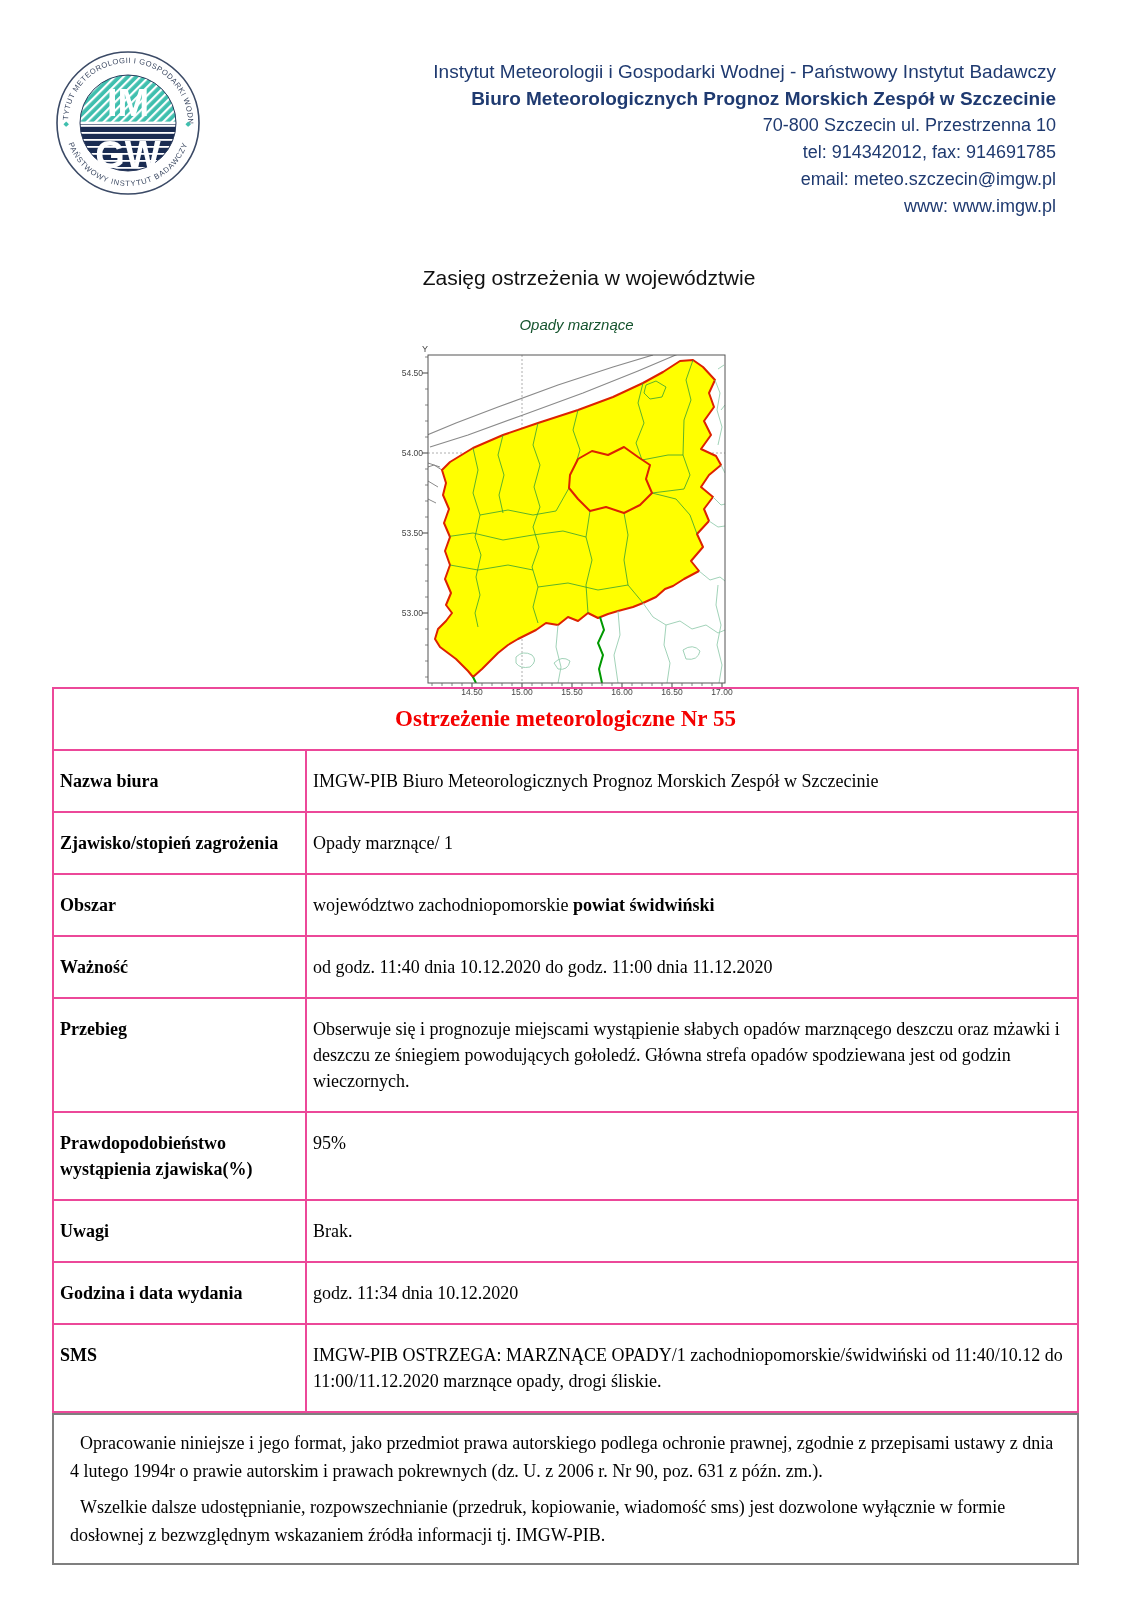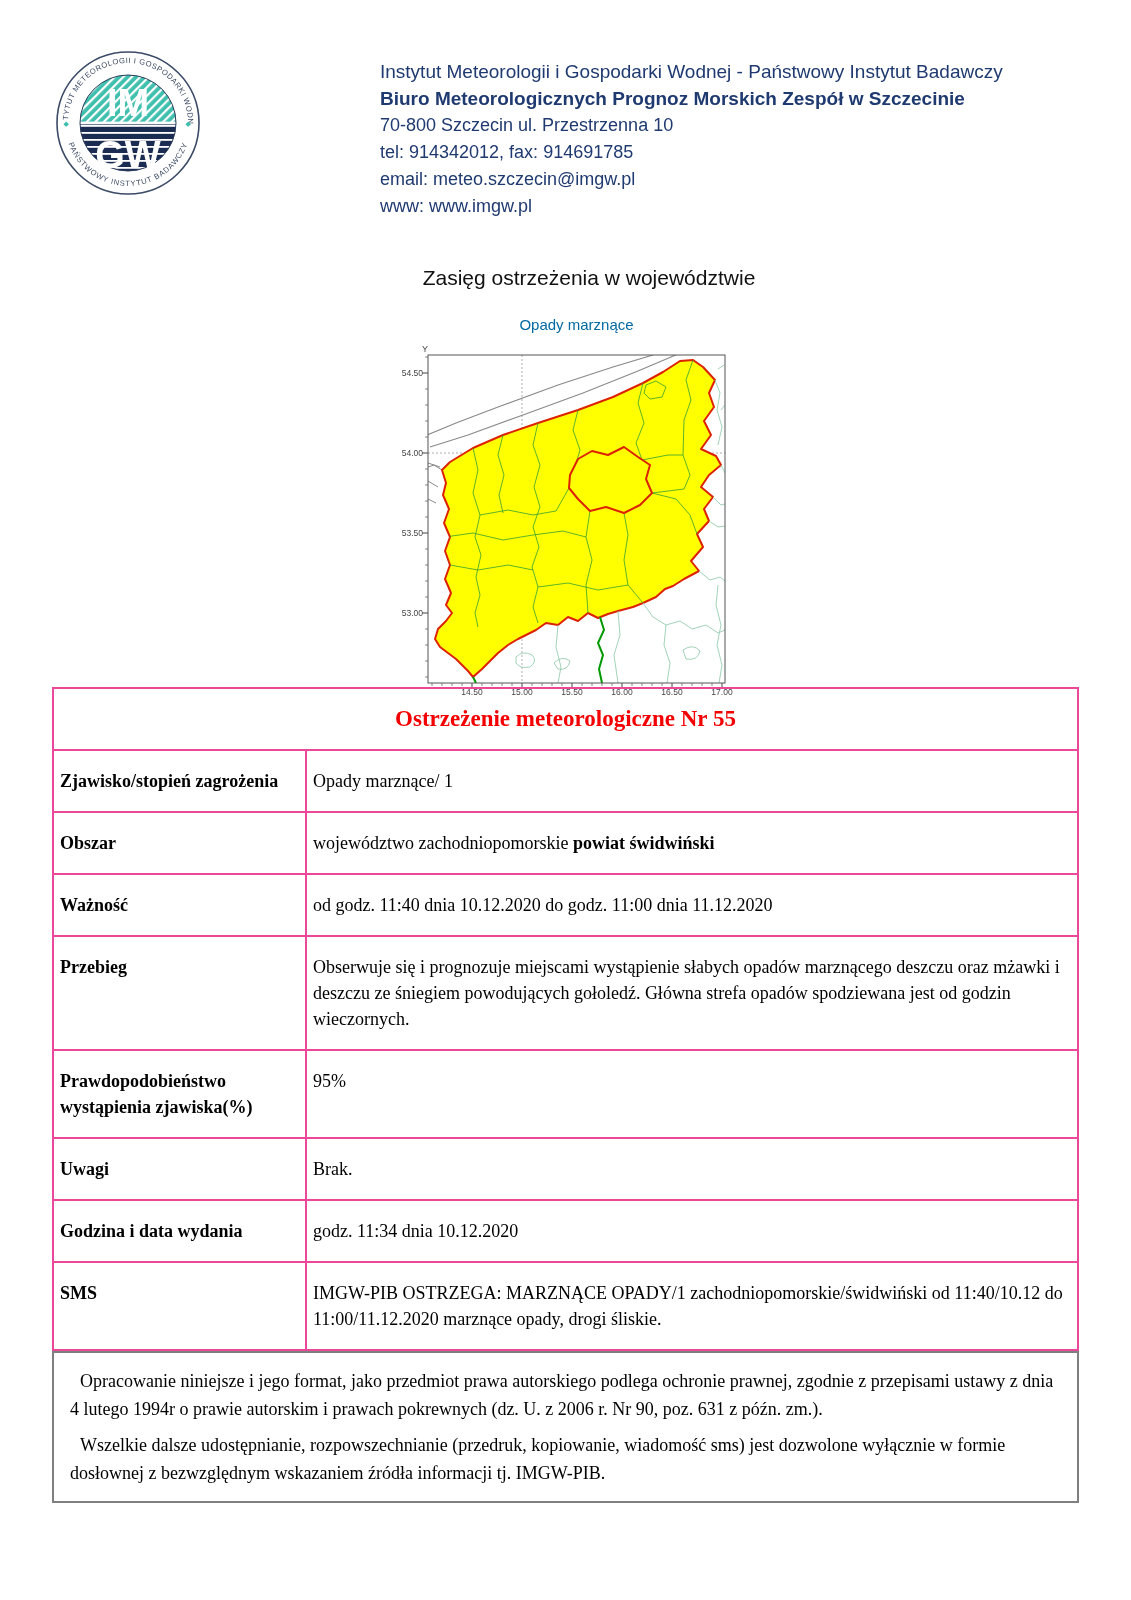--- a/index.html
+++ b/index.html
@@ -2,30 +2,30 @@
 <html><head>
 <meta charset="utf-8">
 <style>
   html,body{margin:0;padding:0;}
   body{
     position:relative;width:1131px;height:1600px;background:#ffffff;
     font-family:"Liberation Sans",sans-serif;color:#000;overflow:hidden;
   }
   
   .logo{position:absolute;left:55px;top:50px;width:146px;height:146px;}
-  .header-block{position:absolute;left:380px;right:75px;top:58px;text-align:left;
+  .header-block{position:absolute;left:380px;right:75px;top:58px;text-align:right;
     color:#1f3a70;line-height:27px;}
   .hl1{font-size:19px;}
   .hl2{font-size:19px;font-weight:bold;}
   .hl{font-size:18px;}
   
   .section-title{position:absolute;left:41px;width:1096px;top:266px;text-align:center;
     font-size:21px;color:#111;}
   .map-title{position:absolute;left:428px;width:297px;top:316px;text-align:center;
-    font-size:15px;color:#0369a1;}
+    font-size:15px;color:#14532d;font-style:italic;}
   
   .map-svg{position:absolute;left:392px;top:338px;}
   
   .doc-block{position:absolute;left:52px;top:687px;width:1027px;}
   table.warning{border-collapse:collapse;width:100%;
     font-family:"Liberation Serif",serif;font-size:18px;color:#000;table-layout:fixed;}
   table.warning td{border:2px solid #ec4899;vertical-align:top;padding:17px 6px;line-height:26px;}
   td.title-cell{text-align:center;font-weight:bold;font-size:23px;padding:9px 6px;}
   td.label-cell{font-weight:bold;white-space:pre-line;}
   col.c-label{width:253px;}
@@ -210,20 +210,24 @@
   <table class="warning">
     <colgroup>
         <col class="c-label">
         <col>
       </colgroup>
     <tbody>
         <tr style="height:46px">
       <td class="title-cell" colspan="2" style="color:#f40000">Ostrzeżenie meteorologiczne Nr 55</td>
     </tr>
     <tr style="height:40px">
+      <td class="label-cell">Nazwa biura</td>
+      <td>IMGW-PIB Biuro Meteorologicznych Prognoz Morskich Zespół w Szczecinie</td>
+    </tr>
+    <tr style="height:40px">
       <td class="label-cell">Zjawisko/stopień zagrożenia</td>
       <td>Opady marznące/ 1</td>
     </tr>
     <tr style="height:40px">
       <td class="label-cell">Obszar</td>
       <td><span>województwo zachodniopomorskie </span><b>powiat świdwiński</b></td>
     </tr>
     <tr style="height:40px">
       <td class="label-cell">Ważność</td>
       <td>od godz. 11:40 dnia 10.12.2020 do godz. 11:00 dnia 11.12.2020</td>

